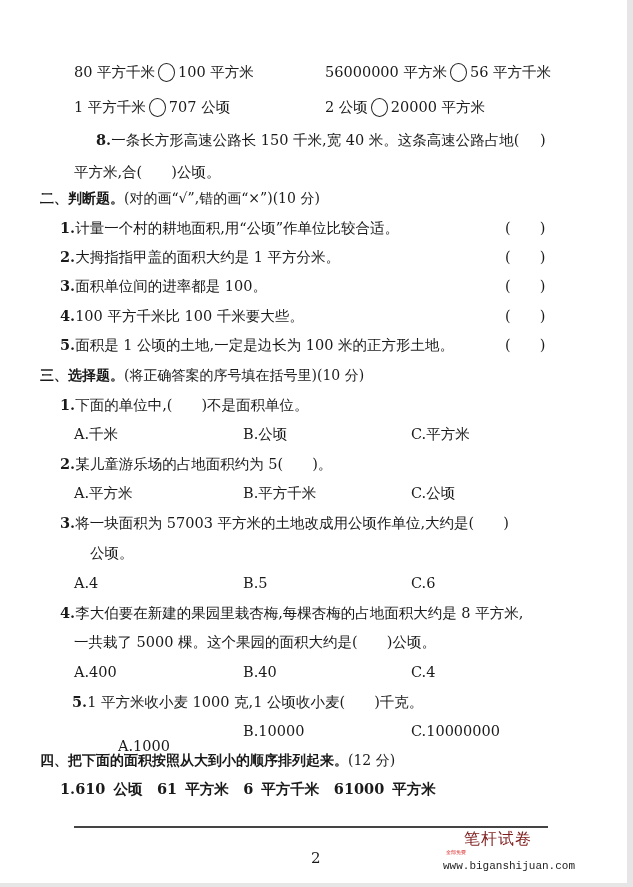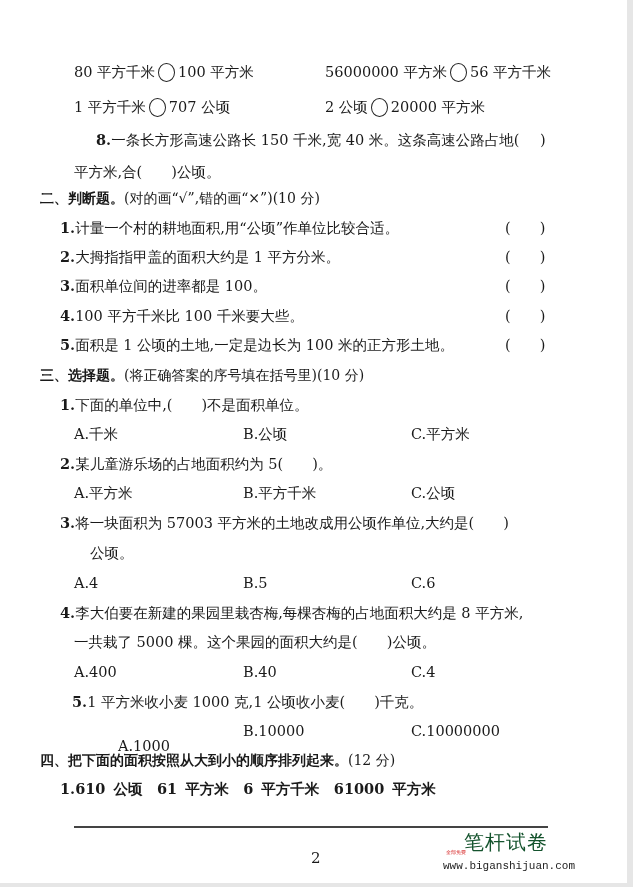--- a/index.html
+++ b/index.html
@@ -9,21 +9,21 @@
   }
   .page-border-right { position:absolute; top:0; right:0; width:6px; height:887px; background:#e6e6e6; }
   .page-border-bottom { position:absolute; left:0; bottom:0; width:633px; height:4px; background:#e6e6e6; }
   .line { position:absolute; font-size:14.5px; white-space:nowrap; line-height:20px; }
   .bold { font-weight:bold; }
   .heading { font-size:14px; }
   .circle { display:inline-block; width:17px; height:19px; border:1.5px solid #222; border-radius:50%; vertical-align:-5px; margin:0 3px; box-sizing:border-box; }
   .paren-pair { position:absolute; font-size:14.5px; line-height:20px; }
   .footer-rule { position:absolute; left:74px; top:826px; width:474px; height:2px; background:#444; }
   .page-num { position:absolute; left:311px; top:849px; font-size:15px; }
-  .brand { position:absolute; left:464px; top:829px; font-family:"DejaVu Sans", sans-serif; font-size:20px; color:#14532d; letter-spacing:1px; }
+  .brand { position:absolute; left:464px; top:829px; font-family:"DejaVu Sans", sans-serif; font-size:16px; color:#7f1d1d; letter-spacing:1px; }
   .brand-tag { position:absolute; left:446px; top:849px; font-family:"DejaVu Sans", sans-serif; font-size:5px; color:#d62020; }
   .brand-url { position:absolute; left:443px; top:860px; font-family:"Liberation Mono", monospace; font-size:11px; color:#222; }
 </style>
 </head>
 <body>
 
 <div class="page-border-right"></div>
 <div class="page-border-bottom"></div>
 
 <div class="line" style="left:74px; top:62px;">

